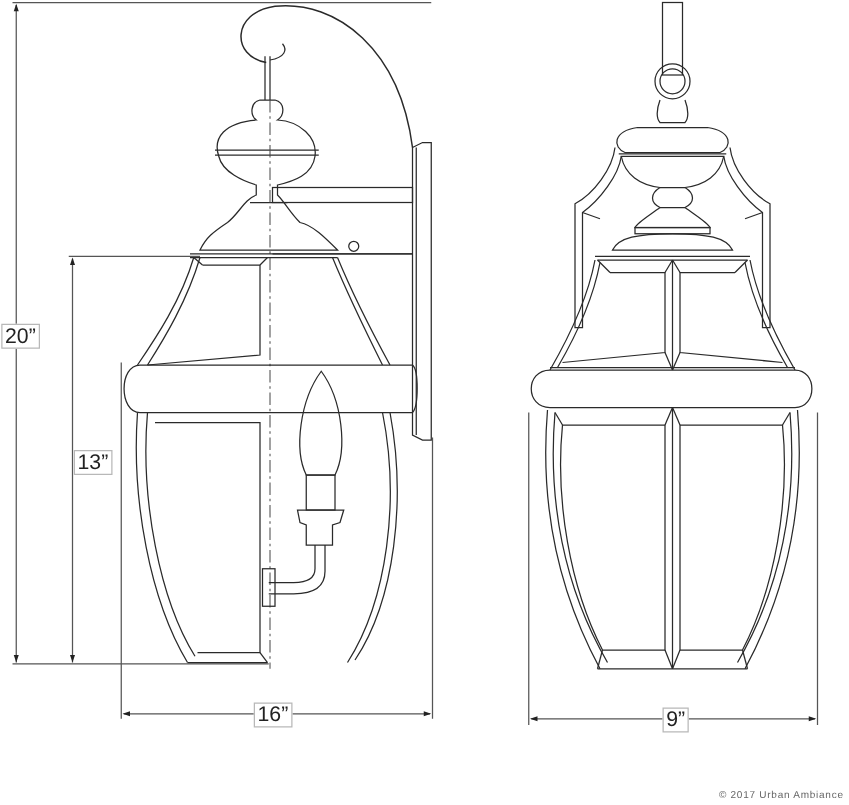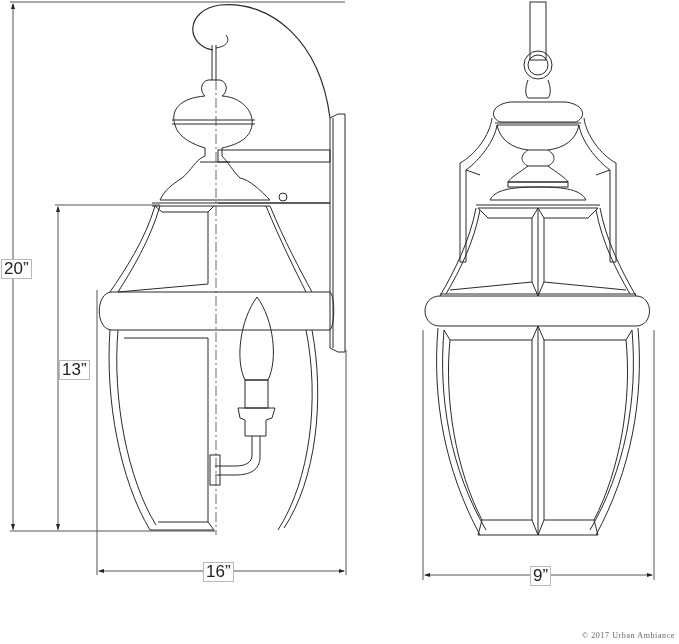--- a/index.html
+++ b/index.html
@@ -5,21 +5,21 @@
   html, body { margin: 0; padding: 0; background: #ffffff; }
   body { width: 679px; height: 644px; position: relative; overflow: hidden; font-family: "Liberation Sans", sans-serif; }
   #drawing { position: absolute; left: 0; top: 0; width: 679px; height: 644px; }
   .dim-label {
     position: absolute; background: #fff; border: 1px solid #b8b8b8;
     font-family: "Liberation Sans", sans-serif; font-size: 17px; color: #222;
     line-height: 18px; padding: 0 2px; white-space: nowrap;
   }
   .copyright {
     position: absolute; right: 4px; bottom: 4px; font-size: 8px; color: #666;
-    letter-spacing: 0.6px; font-family: Liberation Serif, serif;
+    letter-spacing: 0.6px; font-family: Liberation Sans, sans-serif;
   }
   .ln { fill: none; stroke: #2a2a2a; stroke-width: 1; }
   .ln2 { fill: none; stroke: #2a2a2a; stroke-width: 1.2; }
   .dim { fill: none; stroke: #555; stroke-width: 1; }
   .dash { fill: none; stroke: #444; stroke-width: 0.8; stroke-dasharray: 10 3 2 3; }
   .arrow { fill: #222; }
 </style>
 </head>
 <body>
 

